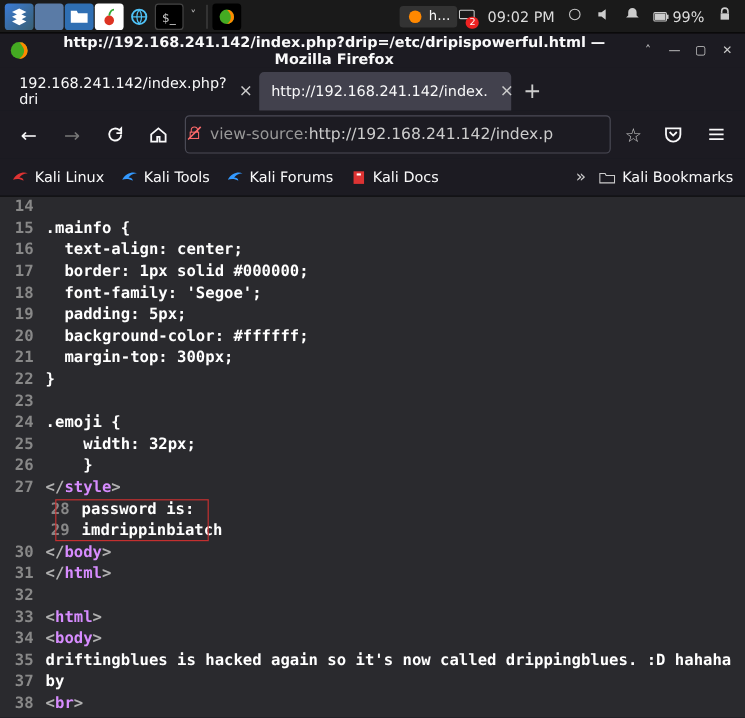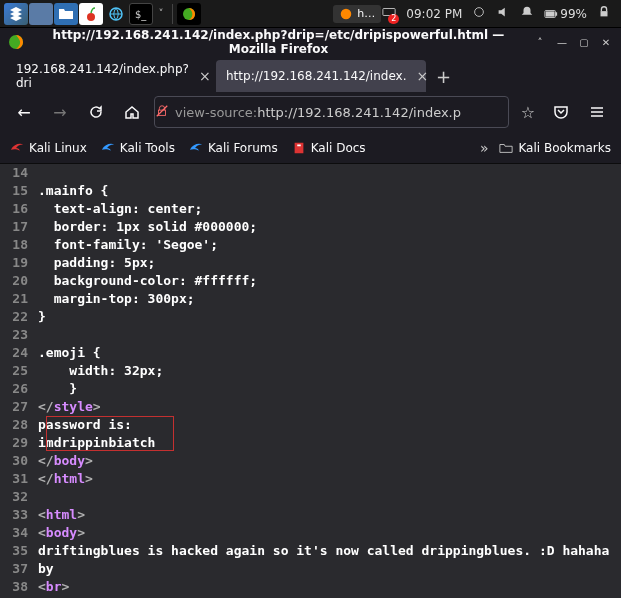--- a/index.html
+++ b/index.html
@@ -103,21 +103,21 @@
   background:#2a2a2e; height:calc(598px - 28px - 28px - 36px - 40px - 32px);
   overflow:auto;
   font-family:"DejaVu Sans Mono", monospace;
   font-size:13px; line-height:18px;font-weight:bold;
 }
 .codeline{display:flex;}
 .ln {width:38px; text-align:right; color:#888; padding-right:10px; user-select:none; padding-left:4px;}
 .code {flex:1; color:#fff; white-space:pre;}
 .code .tag{color:#d78cff;}
 .code .punct{color:#b0b0b0;}
-.hlbox { position:relative; }
+.hlbox { position:relative;padding-left:30px; }
 .redbox {
   position:absolute;
   left:46px; top:0;
   width:128px; height:35px;
   border:1px solid #c43030;
   pointer-events:none;
 }
 </style>
 </head>
 <body>

